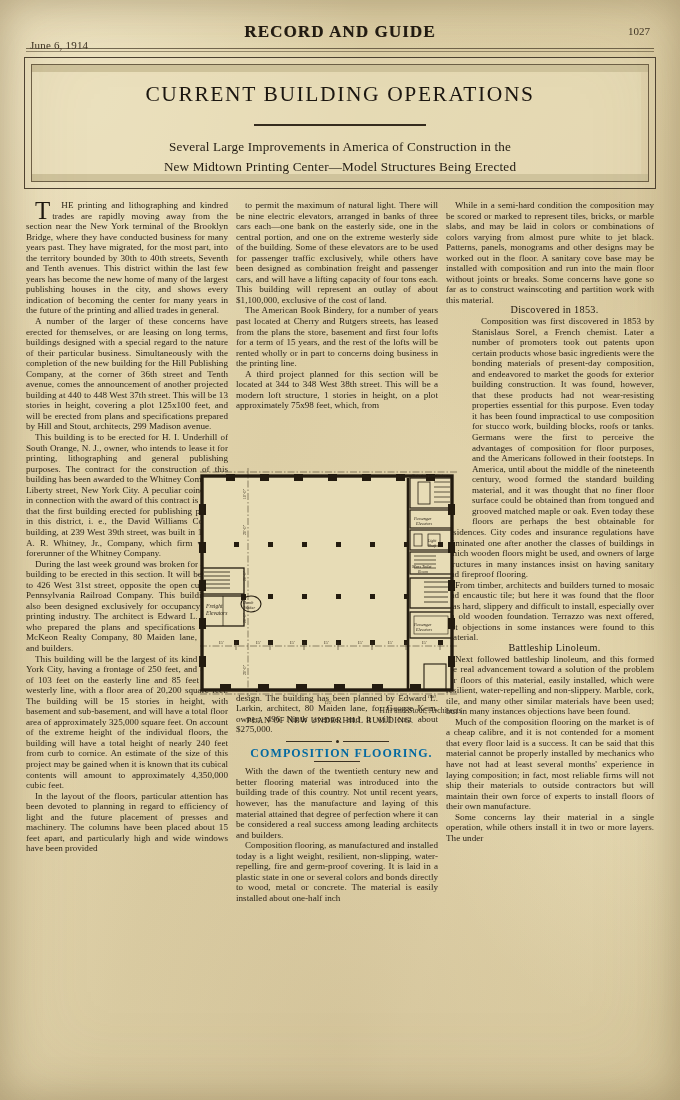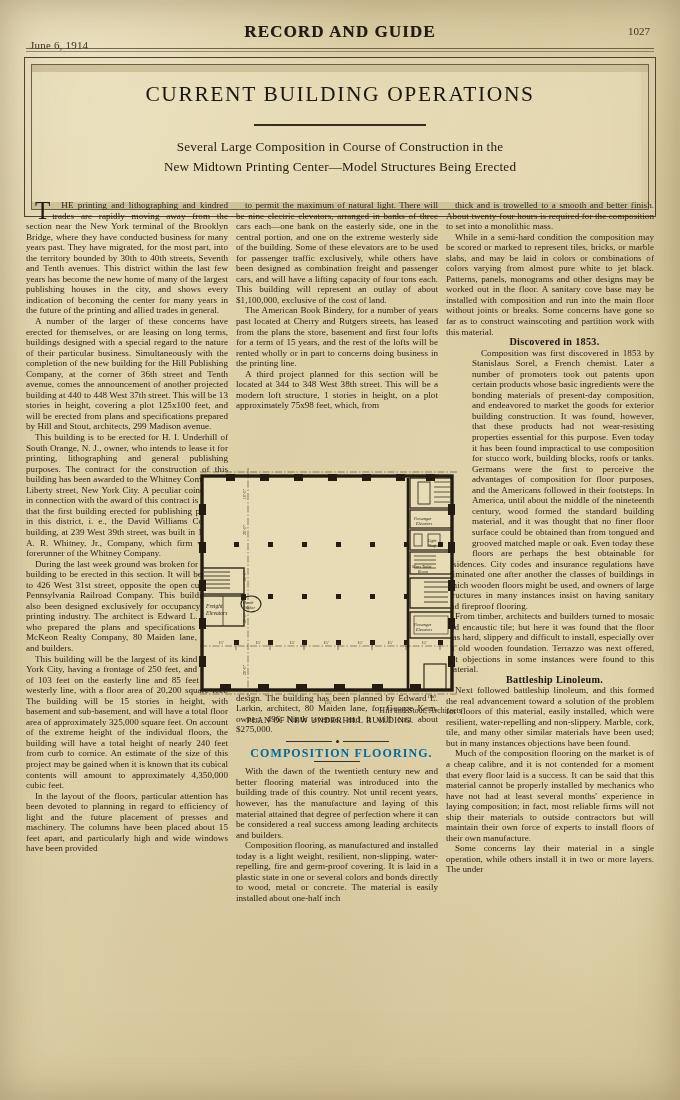--- a/index.html
+++ b/index.html
@@ -74,21 +74,21 @@
     background: #4a3f2c;
     opacity: .75;
   }
   .rule-double i.r1 { height: 1px; }
   .rule-double i.r2 { height: 1px; margin-top: 2px; opacity: .55; }
 
   
   .headbox {
     position: absolute;
     left: 24px; top: 57px;
-    width: 632px; height: 160px;
+    width: 632px; height: 132px;
     border: 1px solid #4b4031;
     background: rgba(234,224,191,.30);
     box-sizing: border-box;
   }
   .headbox .inner {
     position: absolute; inset: 6px;
     border: 1px solid #6d6047;
     box-sizing: border-box;
     background:
       linear-gradient(#cfc39c, #cfc39c) top/100% 7px no-repeat,
@@ -151,21 +151,21 @@
     font-size: 25px;
     line-height: 19px;
     padding: 1px 2px 0 0;
     font-family: "Liberation Serif", "DejaVu Serif", serif;
     color: #1c1710;
   }
 
   
   .subhead {
     text-align: center;
-    font-weight: bold;
+    font-weight: normal;
     font-size: 10.2px;
     letter-spacing: .3px;
     margin: 3px 0 2px;
     text-indent: 0;
     color: #1d1710;
   }
   .subhead-lg {
     text-align: center;
     font-weight: bold;
     font-size: 12px;
@@ -251,21 +251,21 @@
       <i class="r2"></i>
   </div>
 
   <div class="headbox">
     <div class="inner">
       <div class="inner2"></div>
     </div>
     <div class="head-title">CURRENT BUILDING OPERATIONS</div>
     <div class="head-rule"></div>
     <div class="head-sub">
-      <div>Several Large Composition in Course of Construction in the</div>
+      <div>Several Large Improvements in America of Construction in the</div>
       <div>New Midtown Printing Center—Model Structures Being Erected</div>
     </div>
   </div>
 
   <div class="figure">
     <div class="plan-wrap">
       <svg width="268" height="248" viewBox="0 0 268 248">
         <defs>
           <pattern id="hatch" width="4" height="4" patternUnits="userSpaceOnUse" patternTransform="rotate(45)">
             <line x1="0" y1="0" x2="0" y2="4" stroke="#3a2f20" stroke-width="1"></line>
@@ -464,21 +464,20 @@
     <div class="dinkus">
       <span class="bar"></span><span class="dot"></span><span class="bar"></span>
     </div>
     <p class="subhead-lg">COMPOSITION FLOORING.</p>
     <div class="minirule"></div>
     <p>With the dawn of the twentieth century new and better flooring material was introduced into the building trade of this country. Not until recent years, however, has the manufacture and laying of this material attained that degree of perfection where it can be considered a real success among leading architects and builders.</p>
     <p>Composition flooring, as manufactured and installed today is a light weight, resilient, non-slipping, water-repelling, fire and germ-proof covering. It is laid in a plastic state in one or several colors and bonds directly to wood, metal or concrete. The material is easily installed about one-half inch</p>
   </div>
 
   <div class="col col3">
-    <p>thick and is trowelled to a smooth and better finish. About twenty-four hours is required for the composition to set into a monolithic mass.</p>
     <p>While in a semi-hard condition the composition may be scored or marked to represent tiles, bricks, or marble slabs, and may be laid in colors or combinations of colors varying from almost pure white to jet black. Patterns, panels, monograms and other designs may be worked out in the floor. A sanitary cove base may be installed with composition and run into the main floor without joints or breaks. Some concerns have gone so far as to construct wainscoting and partition work with this material.</p>
     <p class="subhead">Discovered in 1853.</p>
     <div class="wrap-spacer-c3"></div>
     <p>Composition was first discovered in 1853 by Stanislaus Sorel, a French chemist. Later a number of promoters took out patents upon certain products whose basic ingredients were the bonding materials of present-day composition, and endeavored to market the goods for exterior building construction. It was found, however, that these products had not wear-resisting properties essential for this purpose. Even today it has been found impractical to use composition for stucco work, building blocks, roofs or tanks. Germans were the first to perceive the advantages of composition for floor purposes, and the Americans followed in their footsteps. In America, until about the middle of the nineteenth century, wood formed the standard building material, and it was thought that no finer floor surface could be obtained than from tongued and grooved matched maple or oak. Even today these floors are perhaps the best obtainable for residences. City codes and insurance regulations have eliminated one after another the classes of buildings in which wooden floors might be used, and owners of large structures in many instances insist on having sanitary and fireproof flooring.</p>
     <p>From timber, architects and builders turned to mosaic and encaustic tile; but here it was found that the floor was hard, slippery and difficult to install, especially over an old wooden foundation. Terrazzo was next offered, but objections in some instances were found to this material.</p>
     <p class="subhead">Battleship Linoleum.</p>
     <p>Next followed battleship linoleum, and this formed the real advancement toward a solution of the problem for floors of this material, easily installed, which were resilient, water-repelling and non-slippery. Marble, cork, tile, and many other similar materials have been used; but in many instances objections have been found.</p>
     <p>Much of the composition flooring on the market is of a cheap calibre, and it is not contended for a moment that every floor laid is a success. It can be said that this material cannot be properly installed by mechanics who have not had at least several months' experience in laying composition; in fact, most reliable firms will not ship their materials to outside contractors but will maintain their own force of experts to install floors of their own manufacture.</p>
     <p>Some concerns lay their material in a single operation, while others install it in two or more layers. The under</p>
   </div>

